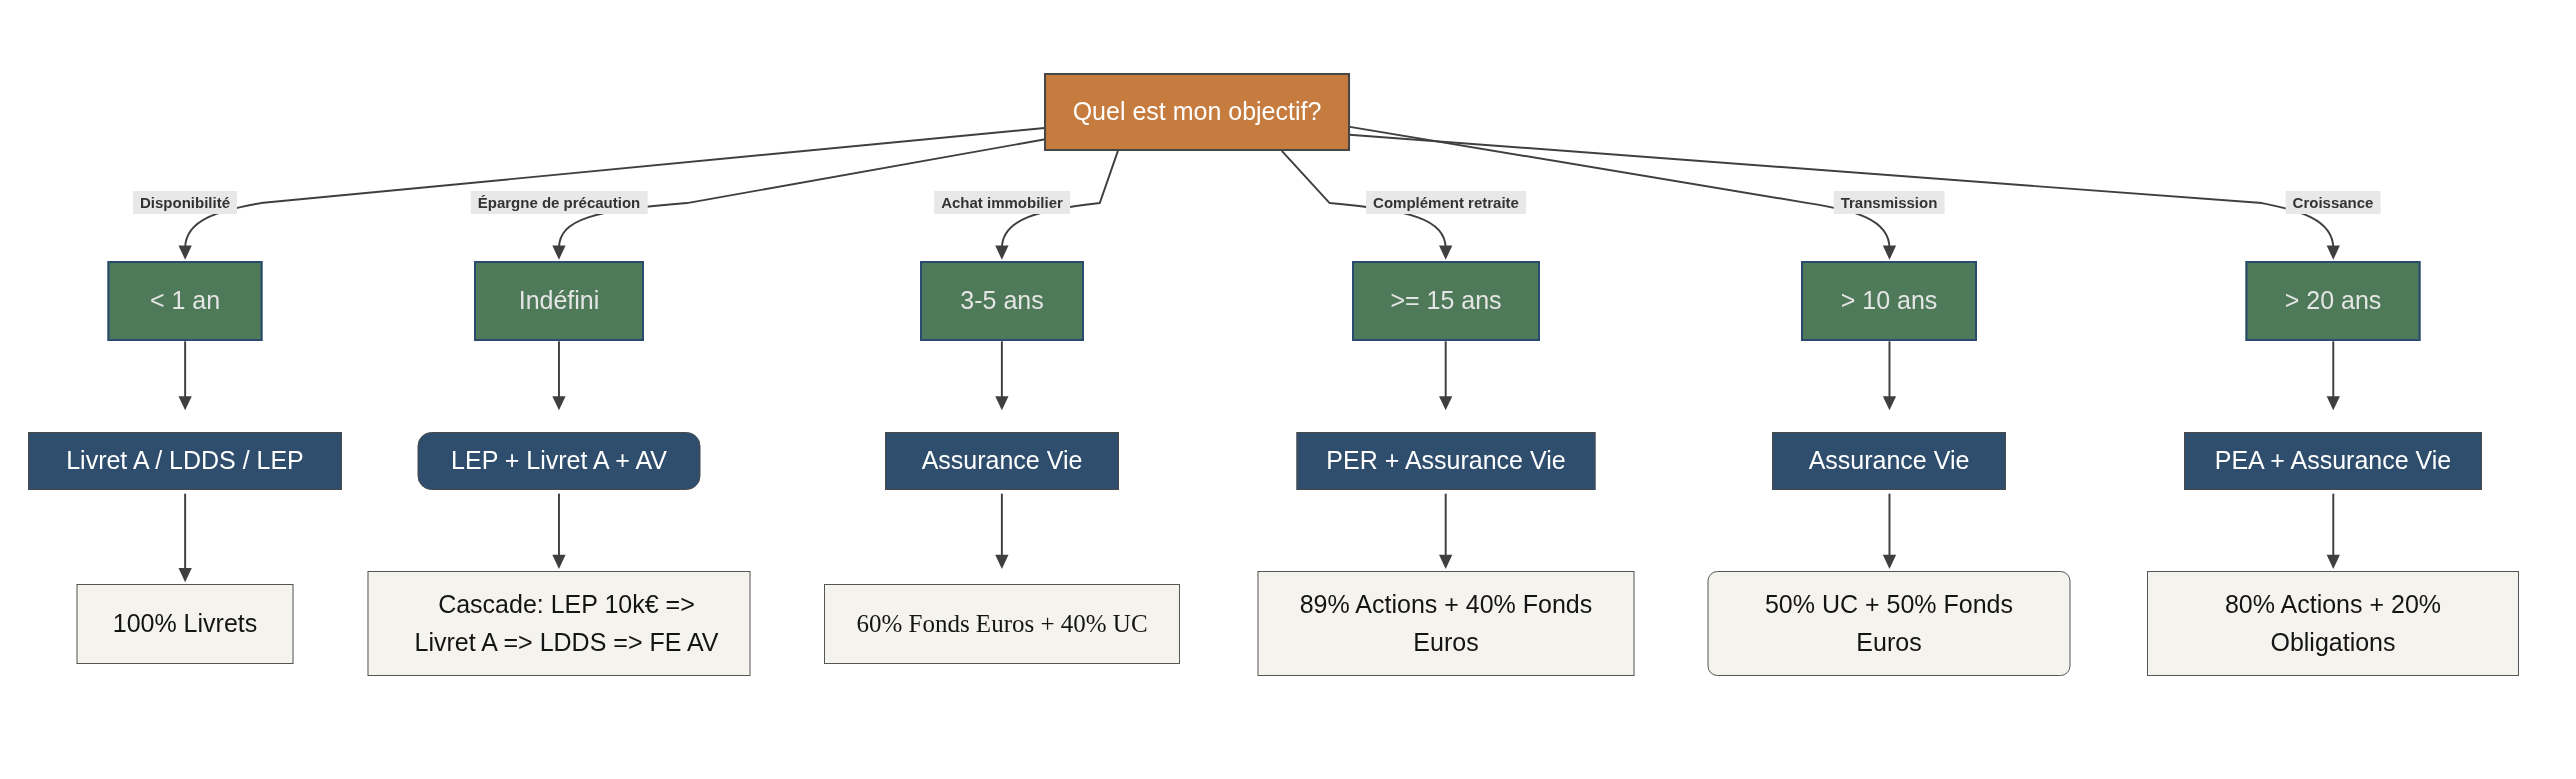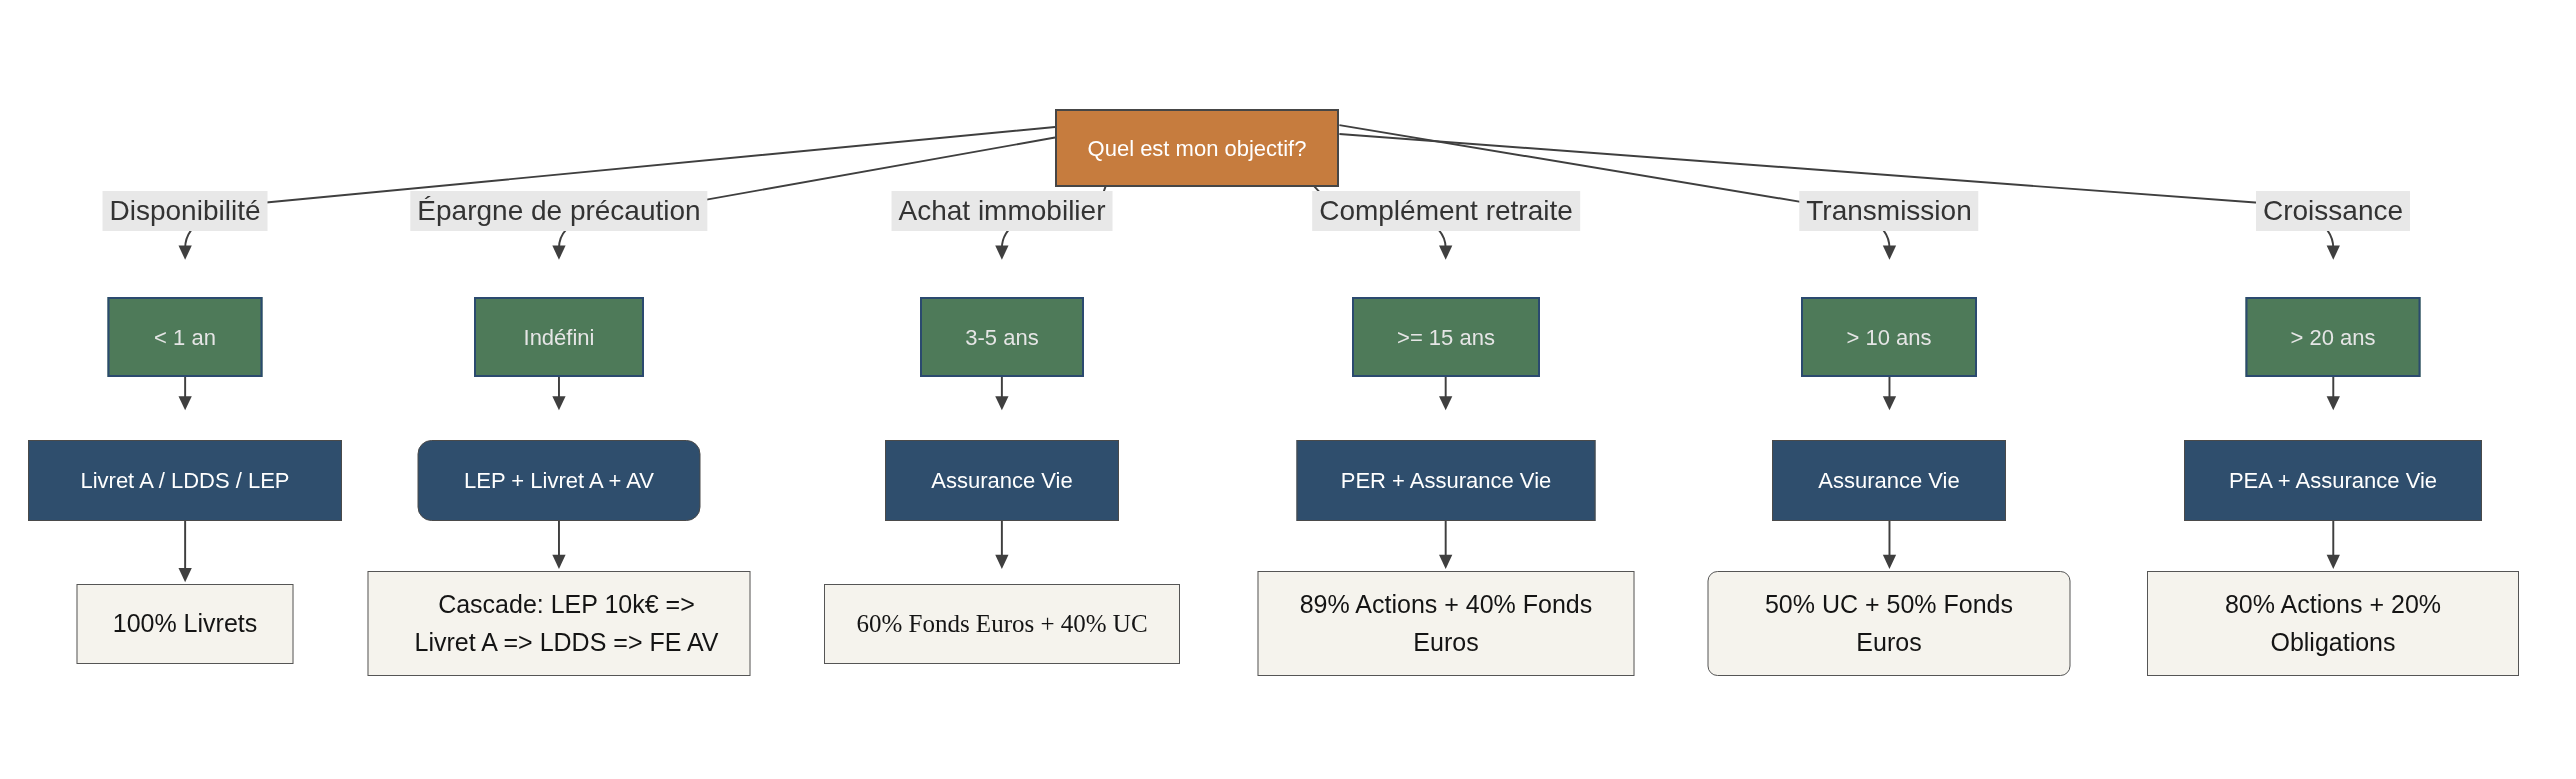--- a/index.html
+++ b/index.html
@@ -35,62 +35,62 @@
     height: 100%;
   }
   .node {
     position: absolute;
     transform: translateX(-50%);
     display: flex;
     align-items: center;
     justify-content: center;
     text-align: center;
     box-sizing: border-box;
-    font-size: 22px;
+    font-size: 25px;
     line-height: 1.5;
     z-index: 1;
     white-space: nowrap;
-    margin-top: 36px;
   }
   .root {
     left: 1197px;
     top: 73px;
     height: 78px;
     min-width: 284px;
     padding: 0 26.6px;
     background: var(--root-fill);
     border: 2.7px solid #464646;
     color: #ffffff;
   }
   .branch-label {
     position: absolute;
     left: 0;
     top: 191px;
     transform: translateX(-50%);
     background: var(--label-bg);
     color: #333333;
-    font-size: 28px;
+    font-size: 15px;
     line-height: 1.3;
     padding: 1.8px 7px;
     white-space: nowrap;
     z-index: 2;
+    font-weight: bold;
   }
   .horizon {
     left: 0;
     top: 261px;
     height: 80px;
     padding: 0 25px;
     background: var(--horizon-fill);
     border: 2.7px solid var(--horizon-border);
     color: #e5e5e5;
   }
   .product {
     left: 0;
-    top: 404px;
-    height: 81px;
+    top: 432px;
+    height: 58px;
     padding: 0 26.6px;
     background: var(--product-fill);
     border: 1.8px solid #4A4A4A;
     color: #ffffff;
   }
   .result-slot {
     position: absolute;
     left: 0;
     top: 567px;
     height: 113px;

